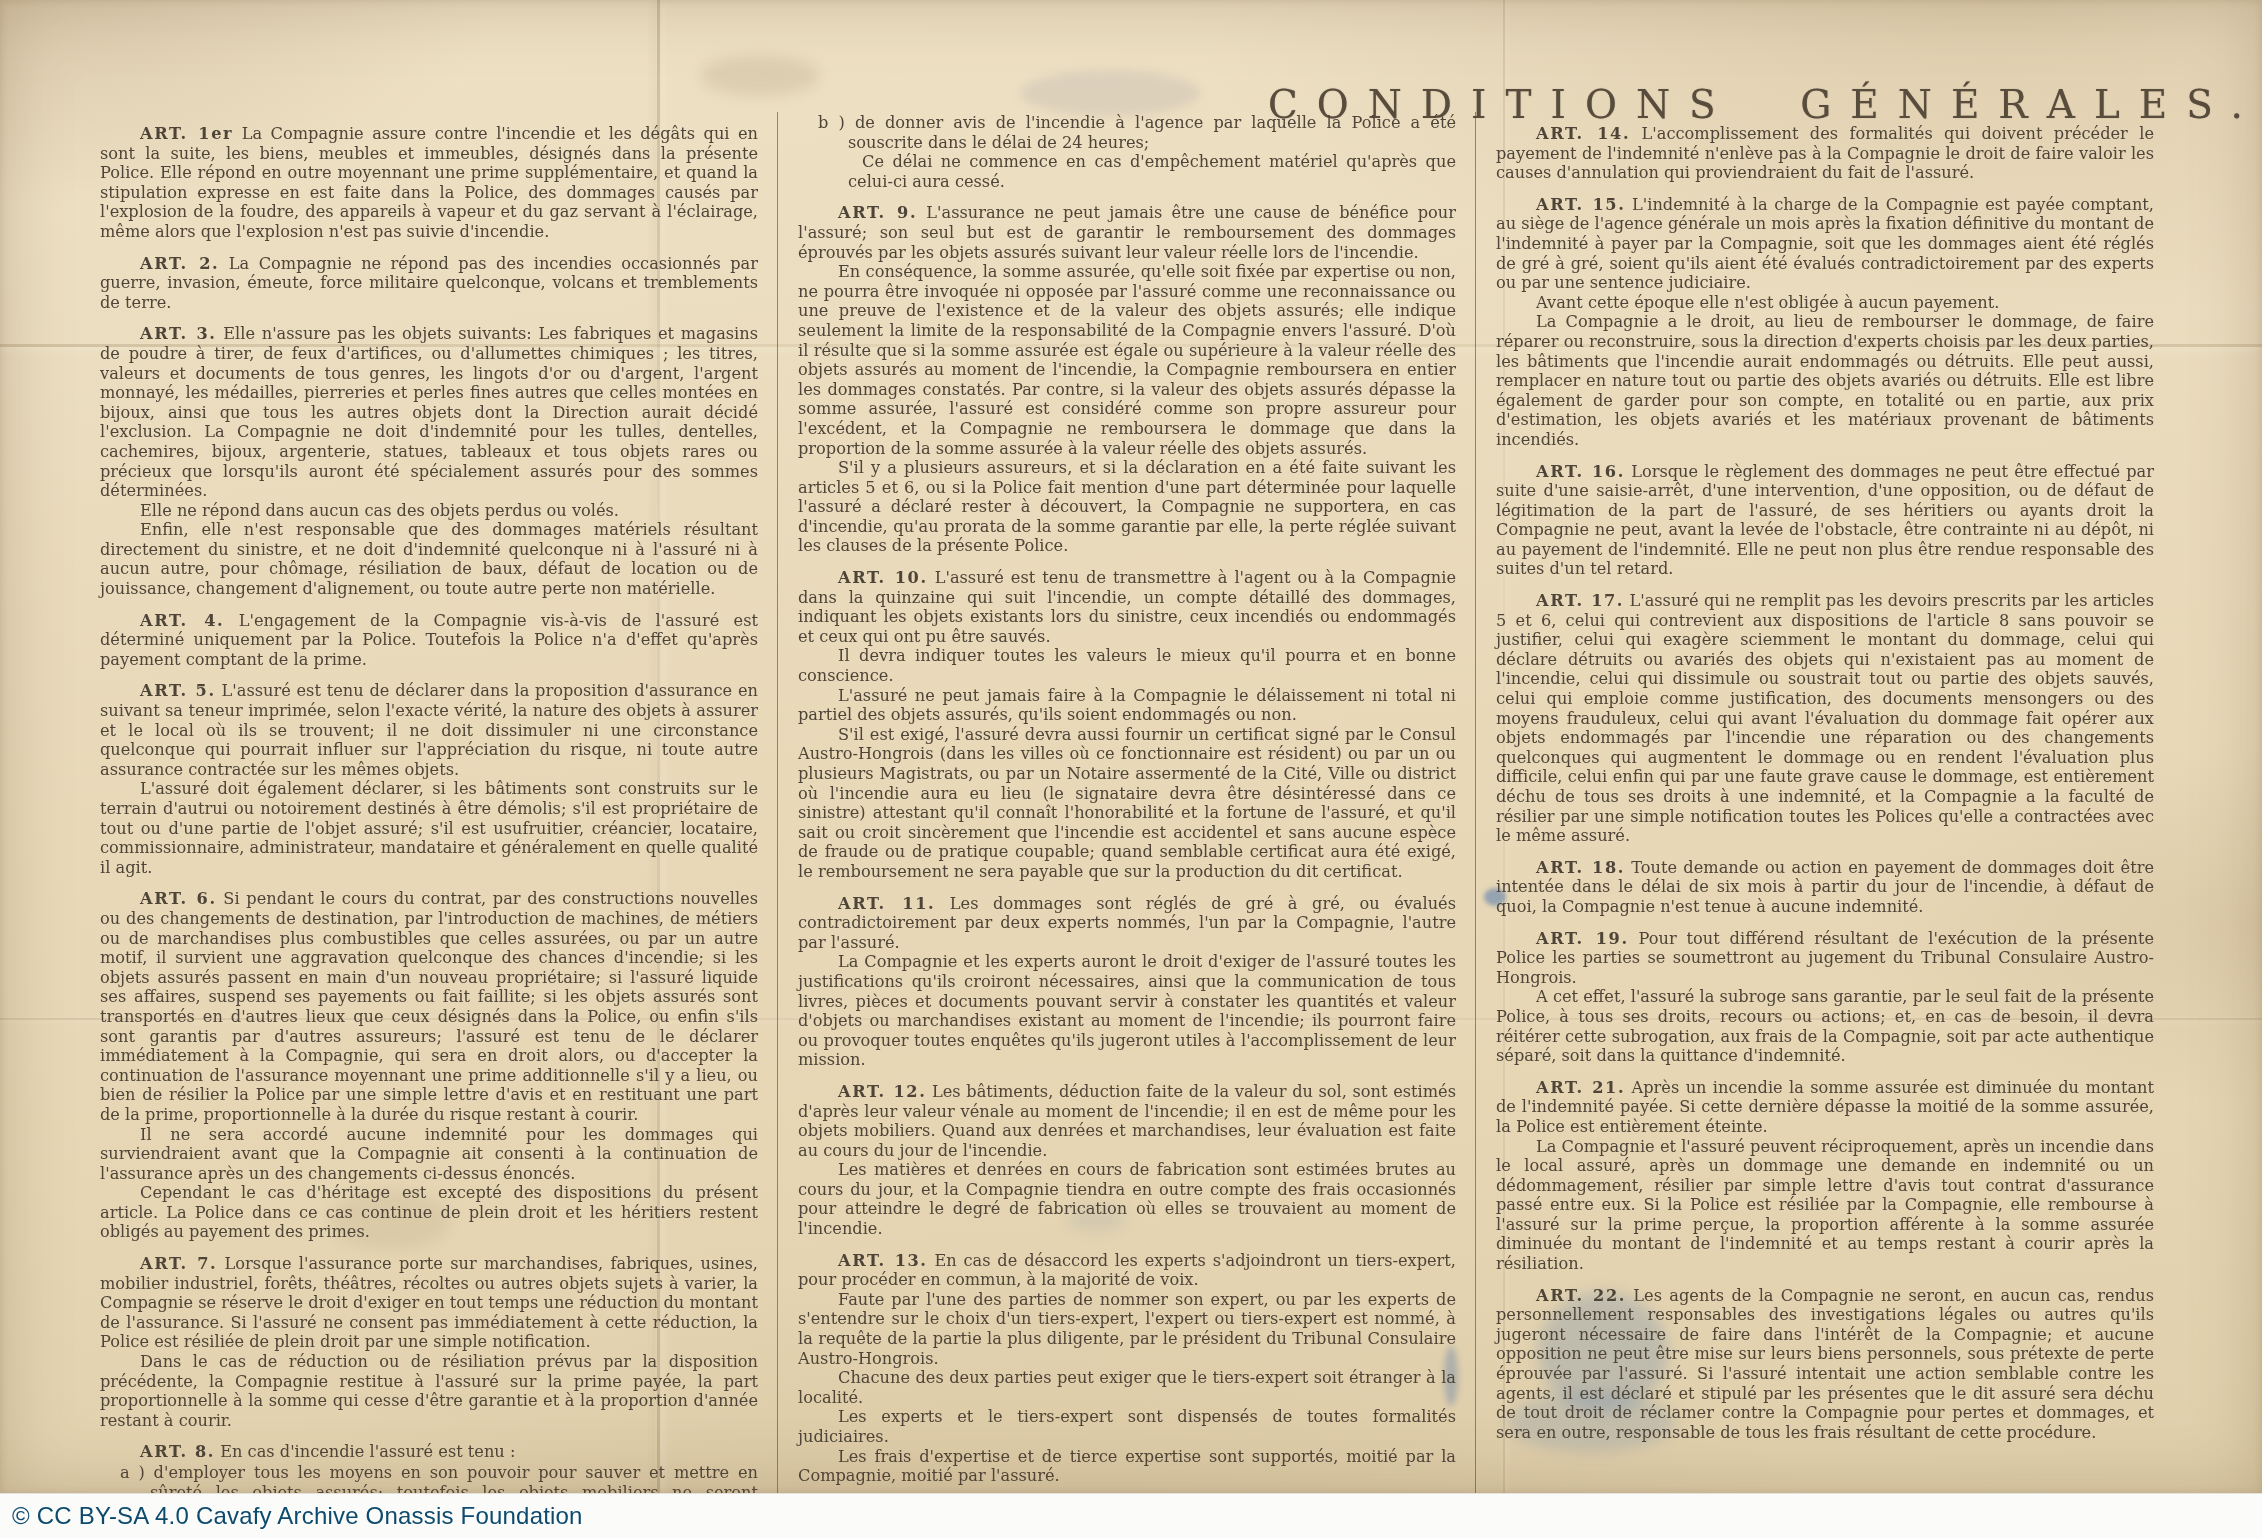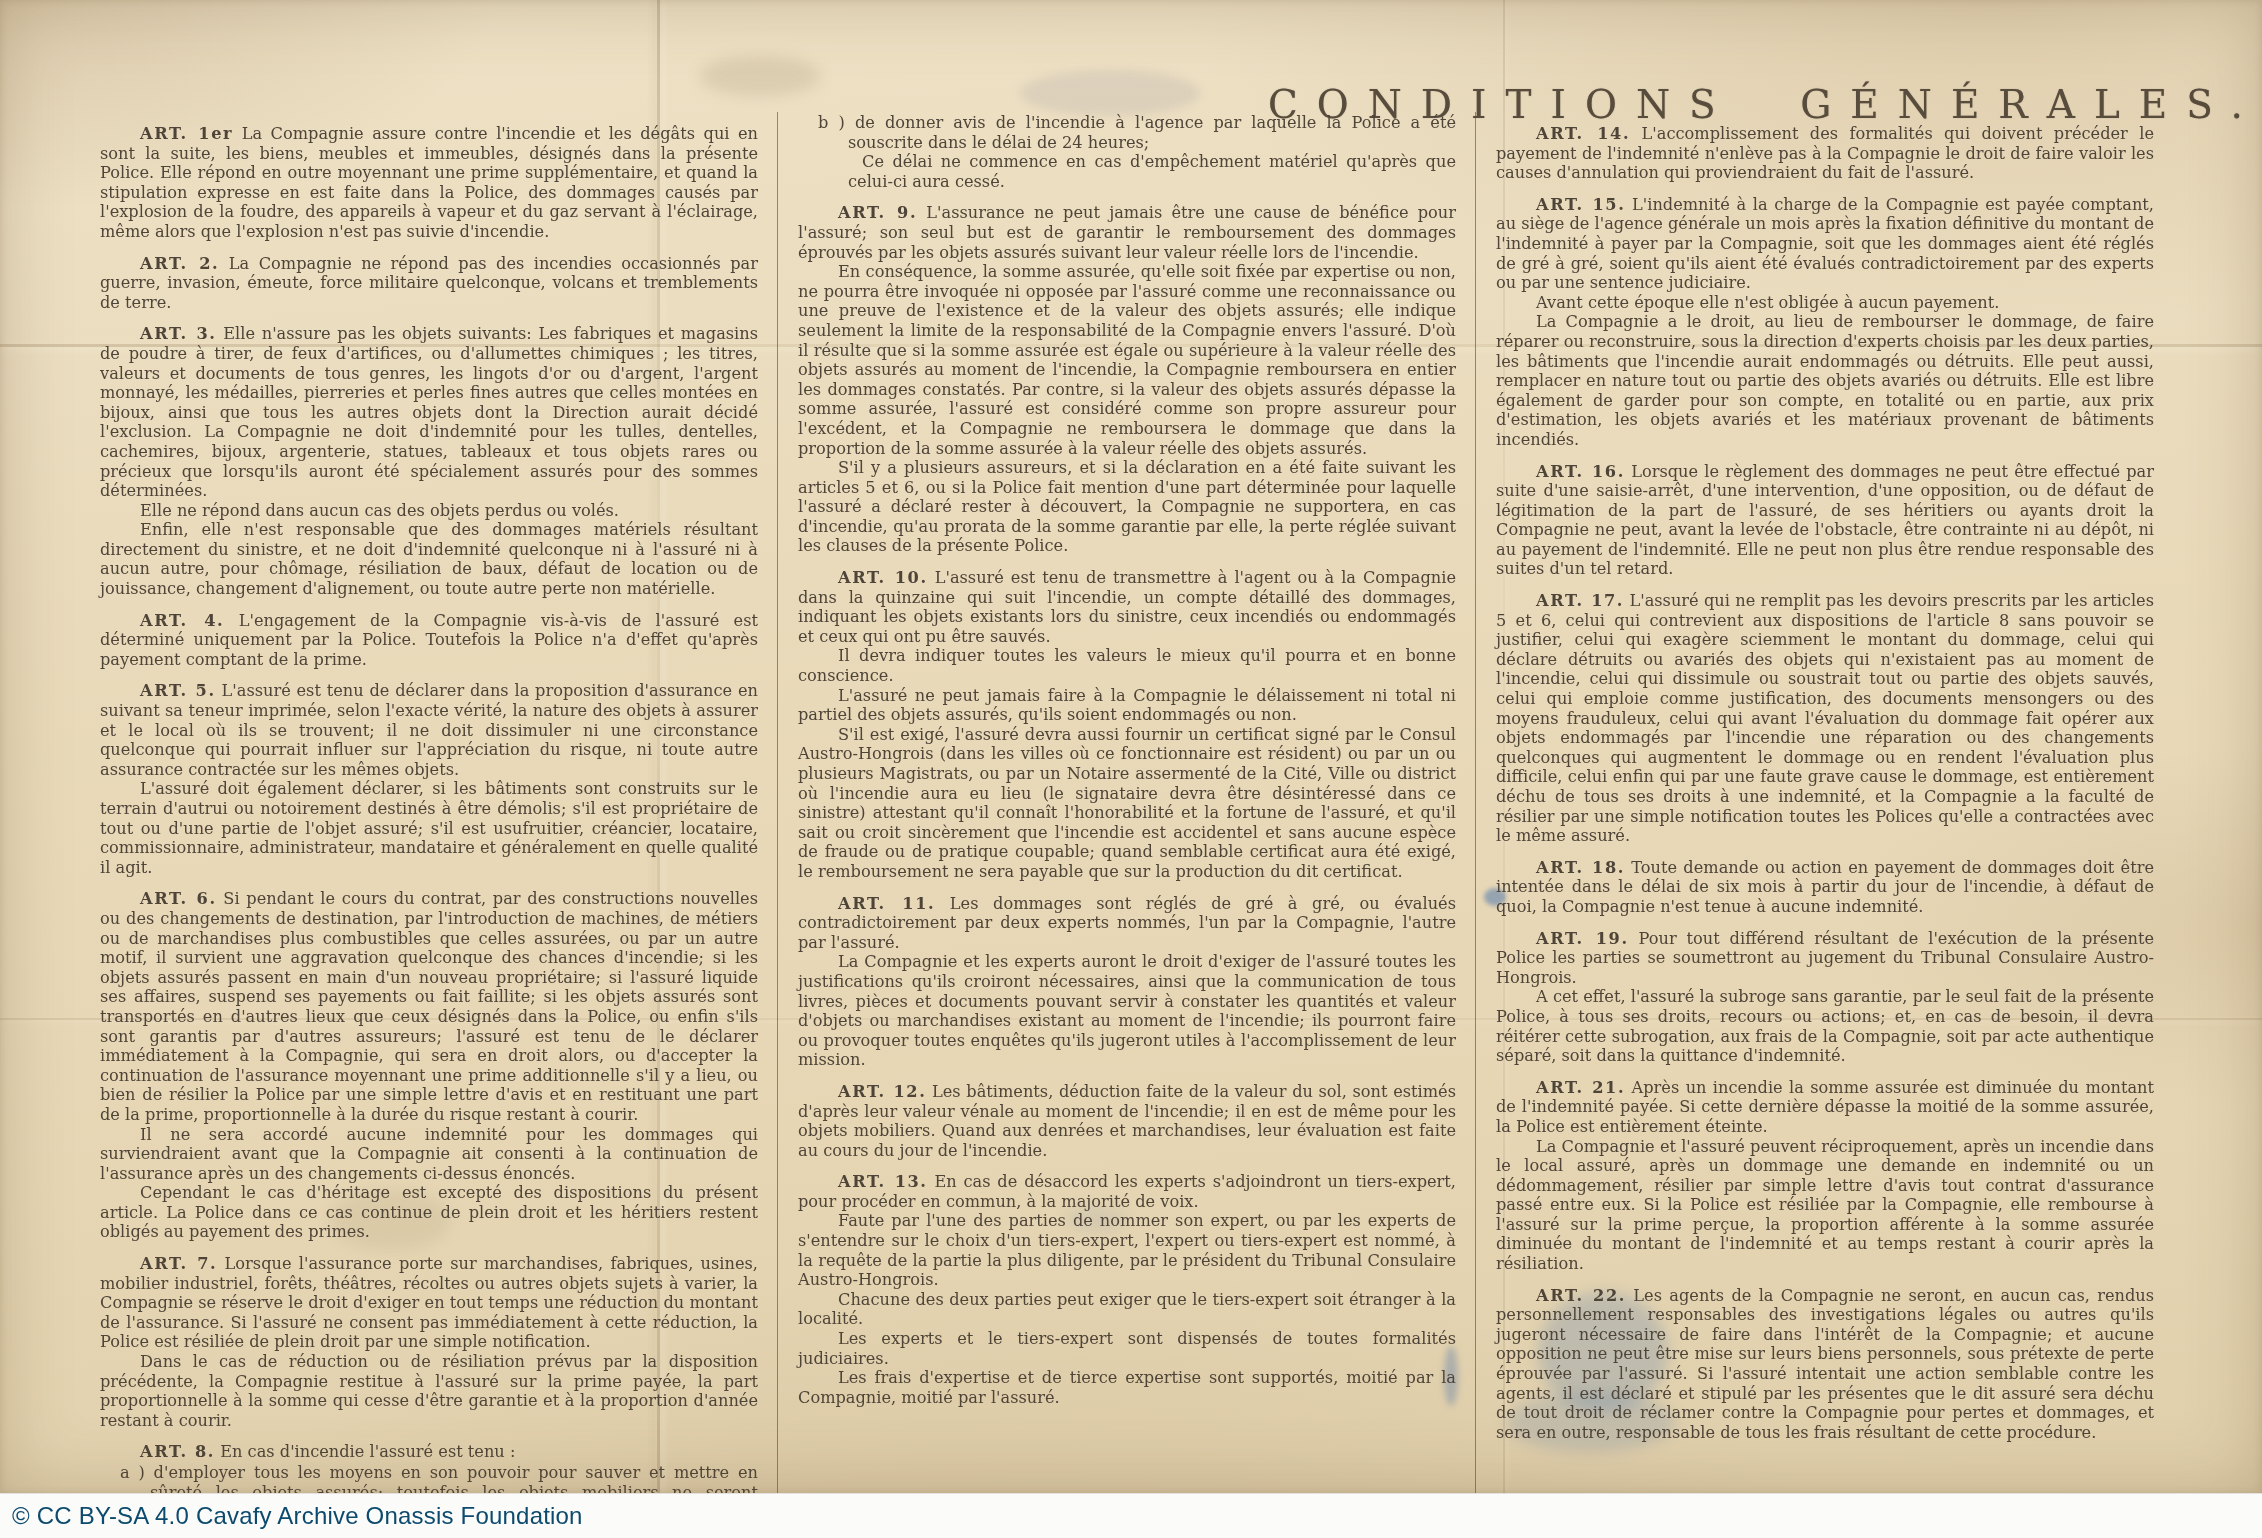--- a/index.html
+++ b/index.html
@@ -127,20 +127,21 @@
         <p class="para article"><span class="art-label">ART. 9.</span> L'assurance ne peut jamais être une cause de bénéfice pour l'assuré; son seul but est de garantir le remboursement des dommages éprouvés par les objets assurés suivant leur valeur réelle lors de l'incendie.</p>
         <p class="para cont">En conséquence, la somme assurée, qu'elle soit fixée par expertise ou non, ne pourra être invoquée ni opposée par l'assuré comme une reconnaissance ou une preuve de l'existence et de la valeur des objets assurés; elle indique seulement la limite de la responsabilité de la Compagnie envers l'assuré. D'où il résulte que si la somme assurée est égale ou supérieure à la valeur réelle des objets assurés au moment de l'incendie, la Compagnie remboursera en entier les dommages constatés. Par contre, si la valeur des objets assurés dépasse la somme assurée, l'assuré est considéré comme son propre assureur pour l'excédent, et la Compagnie ne remboursera le dommage que dans la proportion de la somme assurée à la valeur réelle des objets assurés.</p>
         <p class="para cont">S'il y a plusieurs assureurs, et si la déclaration en a été faite suivant les articles 5 et 6, ou si la Police fait mention d'une part déterminée pour laquelle l'assuré a déclaré rester à découvert, la Compagnie ne supportera, en cas d'incendie, qu'au prorata de la somme garantie par elle, la perte réglée suivant les clauses de la présente Police.</p>
         <p class="para article"><span class="art-label">ART. 10.</span> L'assuré est tenu de transmettre à l'agent ou à la Compagnie dans la quinzaine qui suit l'incendie, un compte détaillé des dommages, indiquant les objets existants lors du sinistre, ceux incendiés ou endommagés et ceux qui ont pu être sauvés.</p>
         <p class="para cont">Il devra indiquer toutes les valeurs le mieux qu'il pourra et en bonne conscience.</p>
         <p class="para cont">L'assuré ne peut jamais faire à la Compagnie le délaissement ni total ni partiel des objets assurés, qu'ils soient endommagés ou non.</p>
         <p class="para cont">S'il est exigé, l'assuré devra aussi fournir un certificat signé par le Consul Austro-Hongrois (dans les villes où ce fonctionnaire est résident) ou par un ou plusieurs Magistrats, ou par un Notaire assermenté de la Cité, Ville ou district où l'incendie aura eu lieu (le signataire devra être désintéressé dans ce sinistre) attestant qu'il connaît l'honorabilité et la fortune de l'assuré, et qu'il sait ou croit sincèrement que l'incendie est accidentel et sans aucune espèce de fraude ou de pratique coupable; quand semblable certificat aura été exigé, le remboursement ne sera payable que sur la production du dit certificat.</p>
         <p class="para article"><span class="art-label">ART. 11.</span> Les dommages sont réglés de gré à gré, ou évalués contradictoirement par deux experts nommés, l'un par la Compagnie, l'autre par l'assuré.</p>
         <p class="para cont">La Compagnie et les experts auront le droit d'exiger de l'assuré toutes les justifications qu'ils croiront nécessaires, ainsi que la communication de tous livres, pièces et documents pouvant servir à constater les quantités et valeur d'objets ou marchandises existant au moment de l'incendie; ils pourront faire ou provoquer toutes enquêtes qu'ils jugeront utiles à l'accomplissement de leur mission.</p>
         <p class="para article"><span class="art-label">ART. 12.</span> Les bâtiments, déduction faite de la valeur du sol, sont estimés d'après leur valeur vénale au moment de l'incendie; il en est de même pour les objets mobiliers. Quand aux denrées et marchandises, leur évaluation est faite au cours du jour de l'incendie.</p>
+        <p class="para cont">Les matières et denrées en cours de fabrication sont estimées brutes au cours du jour, et la Compagnie tiendra en outre compte des frais occasionnés pour atteindre le degré de fabrication où elles se trouvaient au moment de l'incendie.</p>
         <p class="para article"><span class="art-label">ART. 13.</span> En cas de désaccord les experts s'adjoindront un tiers-expert, pour procéder en commun, à la majorité de voix.</p>
         <p class="para cont">Faute par l'une des parties de nommer son expert, ou par les experts de s'entendre sur le choix d'un tiers-expert, l'expert ou tiers-expert est nommé, à la requête de la partie la plus diligente, par le président du Tribunal Consulaire Austro-Hongrois.</p>
         <p class="para cont">Chacune des deux parties peut exiger que le tiers-expert soit étranger à la localité.</p>
         <p class="para cont">Les experts et le tiers-expert sont dispensés de toutes formalités judiciaires.</p>
         <p class="para cont">Les frais d'expertise et de tierce expertise sont supportés, moitié par la Compagnie, moitié par l'assuré.</p>
       </div>
     <div class="col">
         <p class="para article"><span class="art-label">ART. 14.</span> L'accomplissement des formalités qui doivent précéder le payement de l'indemnité n'enlève pas à la Compagnie le droit de faire valoir les causes d'annulation qui proviendraient du fait de l'assuré.</p>
         <p class="para article"><span class="art-label">ART. 15.</span> L'indemnité à la charge de la Compagnie est payée comptant, au siège de l'agence générale un mois après la fixation définitive du montant de l'indemnité à payer par la Compagnie, soit que les dommages aient été réglés de gré à gré, soient qu'ils aient été évalués contradictoirement par des experts ou par une sentence judiciaire.</p>
         <p class="para cont">Avant cette époque elle n'est obligée à aucun payement.</p>

